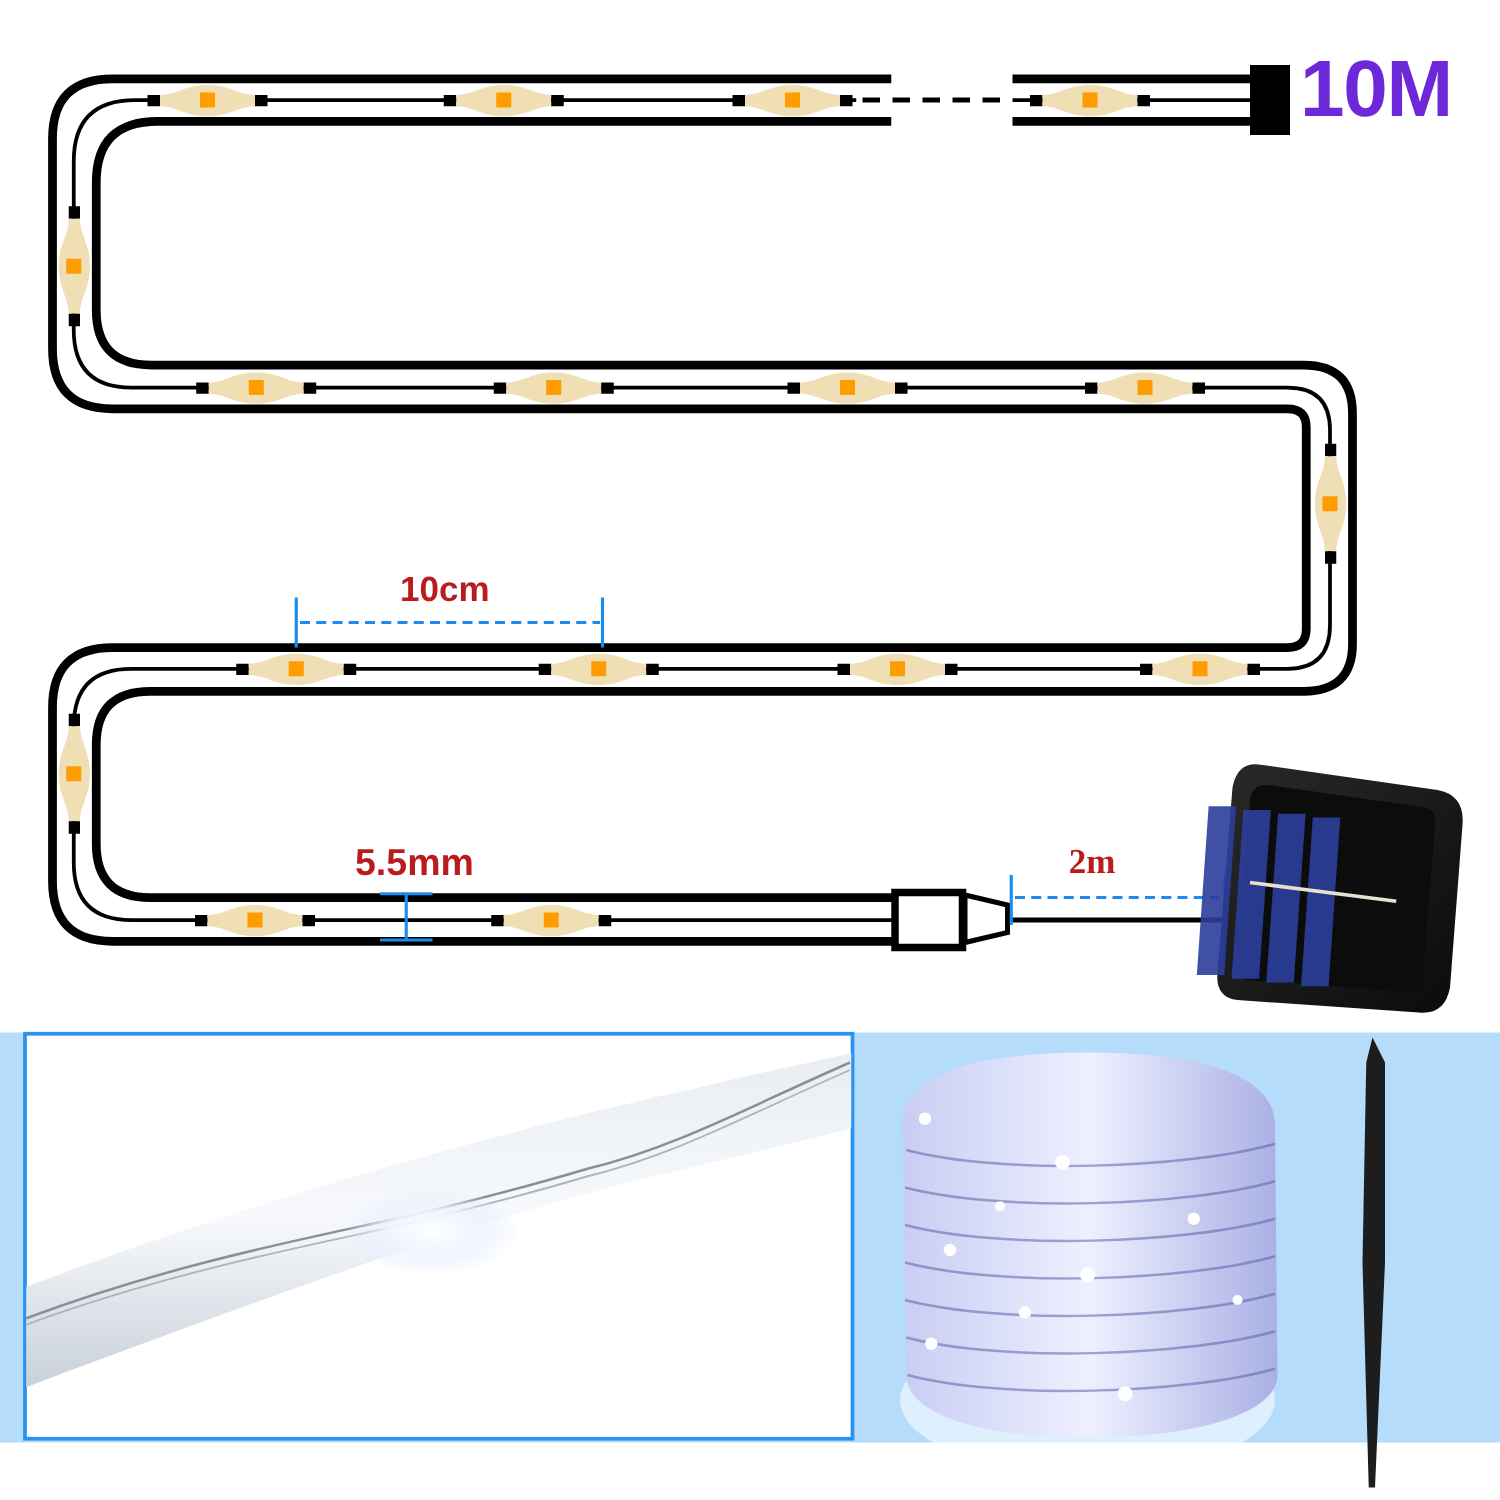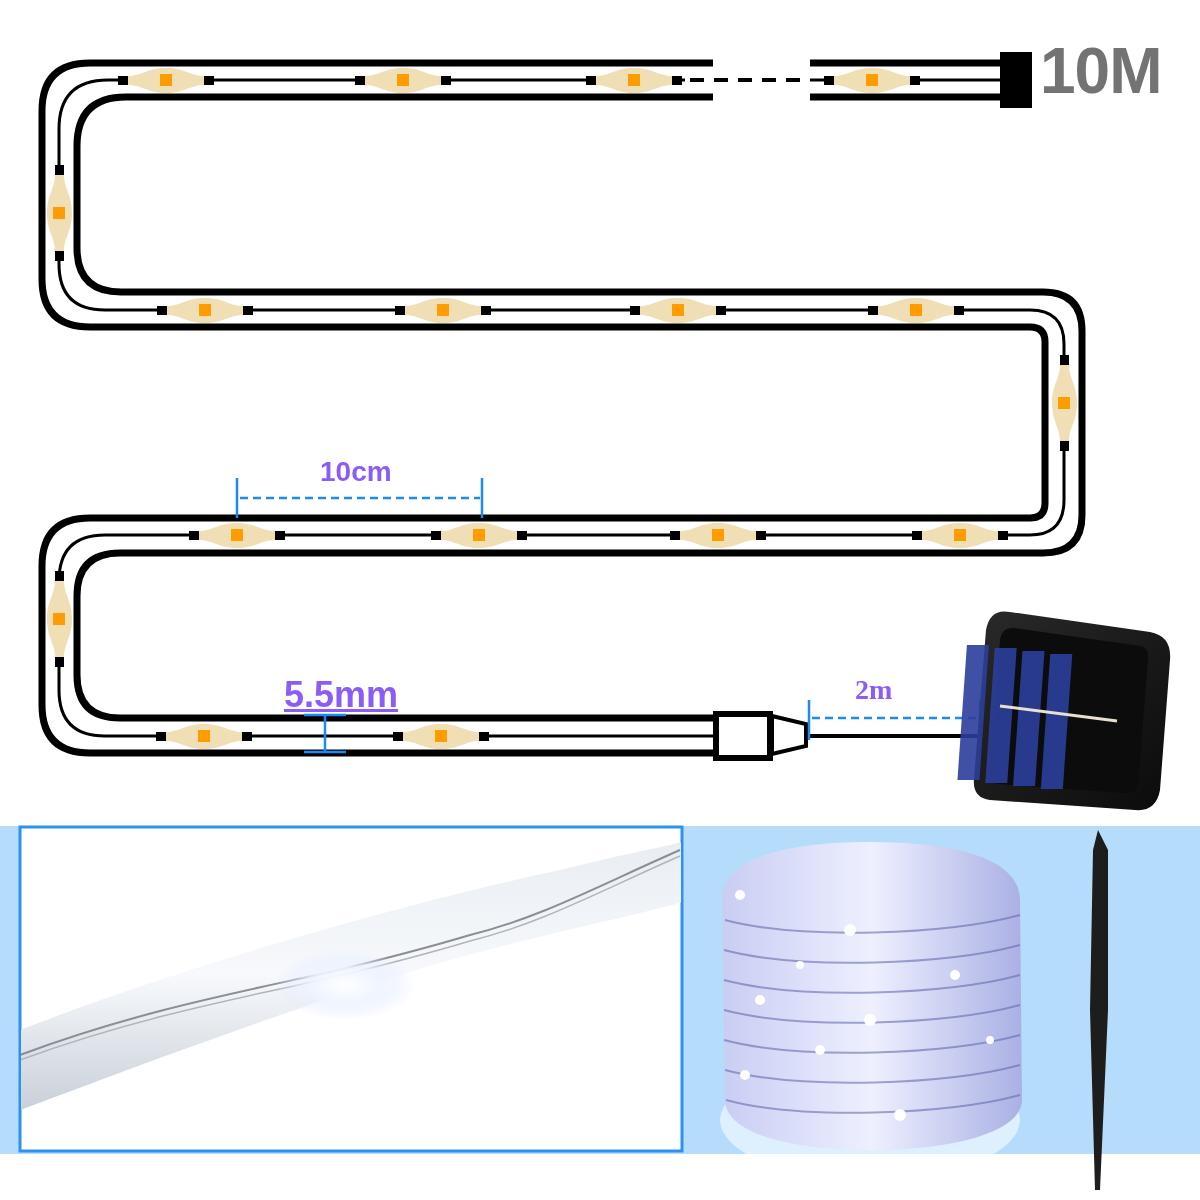--- a/index.html
+++ b/index.html
@@ -1,21 +1,21 @@
 <!DOCTYPE html>
 <html><head>
 <meta charset="utf-8">
 <style>
   html, body { margin:0; padding:0; background:#ffffff; }
   body { width:1200px; height:1200px; position:relative; overflow:hidden; font-family:"Liberation Sans", sans-serif; }
   .canvas { position:absolute; left:0; top:0; width:1200px; height:1200px; }
-  .label { position:absolute; color:#8b5cf6; font-weight:bold; font-family:"Liberation Sans", sans-serif; white-space:nowrap; }
-  .len-label { left:1040px; top:34px; font-size:64px; letter-spacing:-1px; color:#737373; }
+  .label { position:absolute; color:#b91c1c; font-weight:bold; font-family:"Liberation Sans", sans-serif; white-space:nowrap; }
+  .len-label { left:1040px; top:34px; font-size:64px; letter-spacing:-1px; color:#6d28d9; }
   .spacing-label { left:320px; top:456px; font-size:28px; }
-  .dia-label { left:284px; top:674px; font-size:36px;text-decoration:underline; }
+  .dia-label { left:284px; top:674px; font-size:30px; }
   .lead-label { left:855px; top:674px; font-size:28px;font-family:Liberation Serif, serif; }
 </style>
 </head>
 <body>
 
 <svg class="canvas" viewBox="0 0 1200 1200" xmlns="http://www.w3.org/2000/svg">
   <defs>
     <g id="led-h">
       <rect x="-48" y="-4" width="10" height="9" fill="#000"></rect>
       <path d="M-38,-4 C-25,-4 -18,-12 0,-12 C18,-12 25,-4 38,-4 L38,5 C25,5 18,13 0,13 C-18,13 -25,5 -38,5 Z" fill="#f0dfb4"></path>

